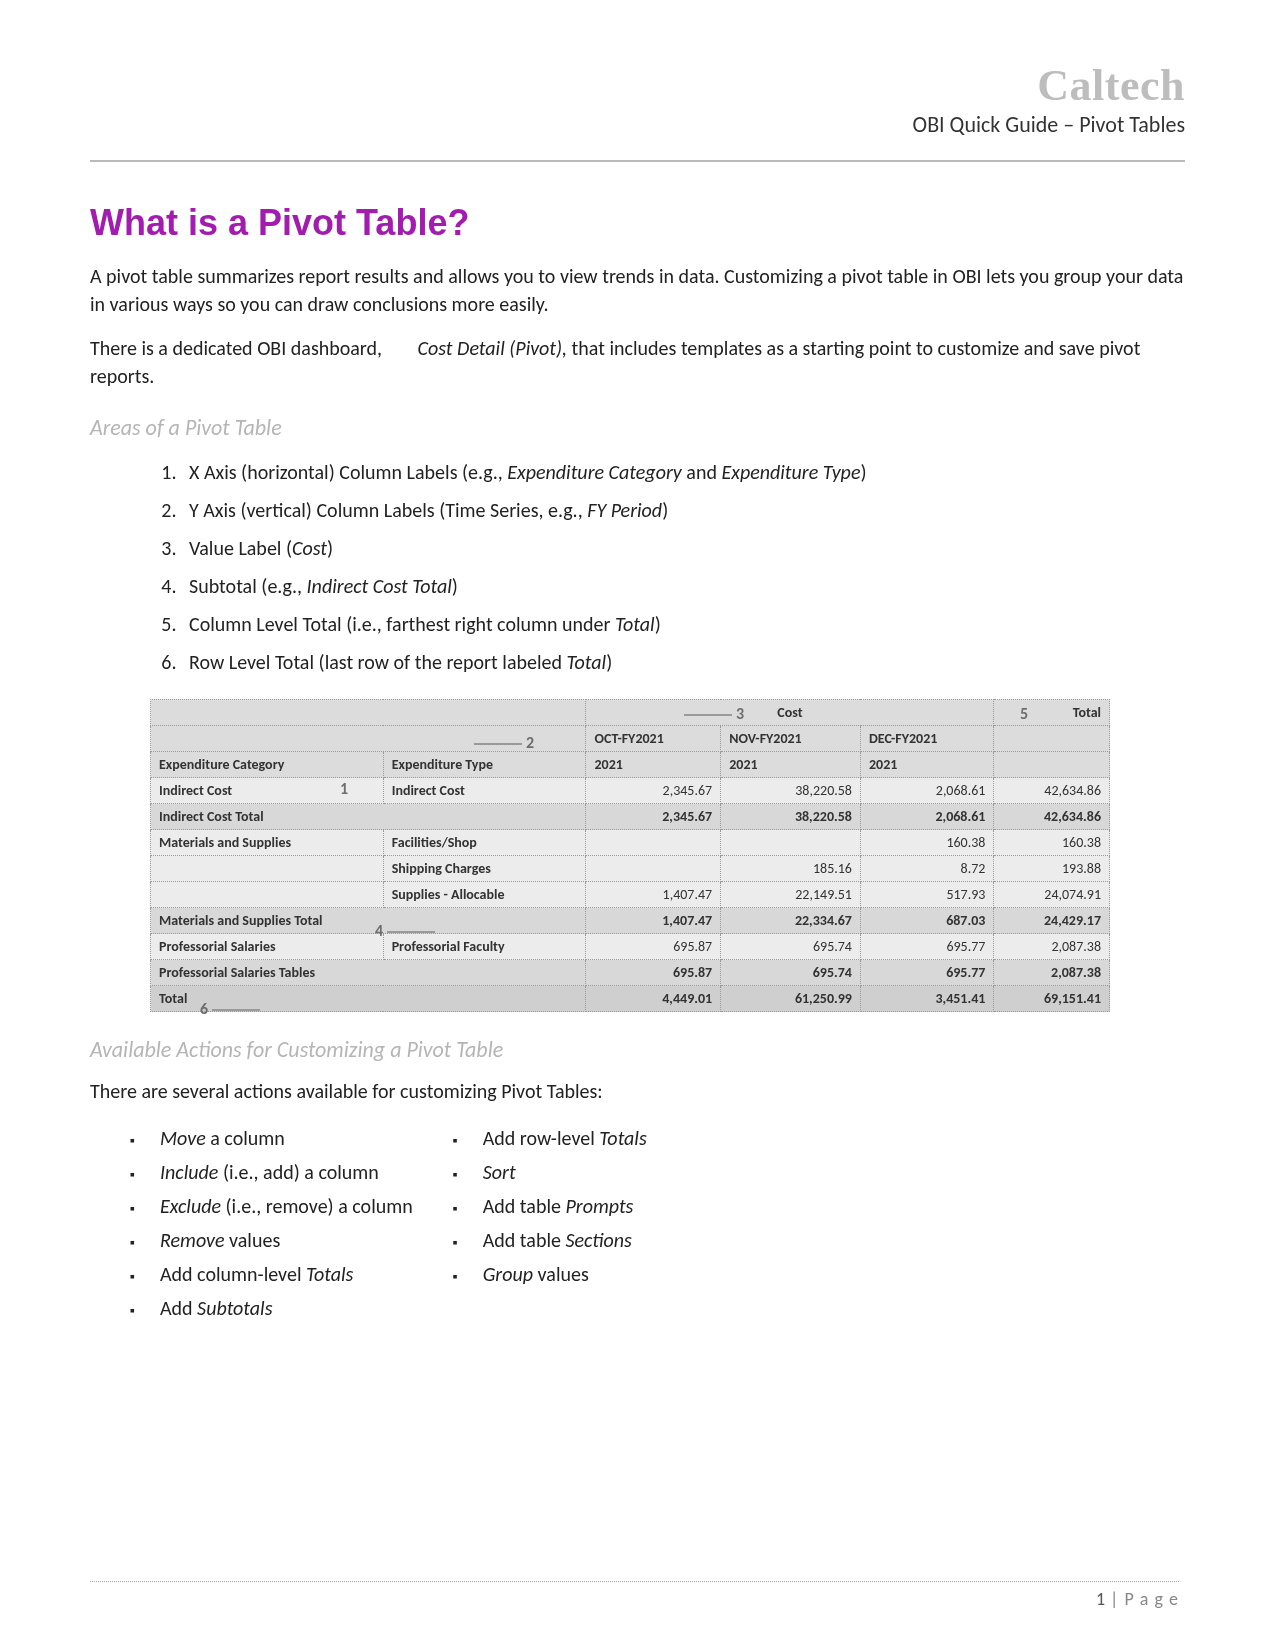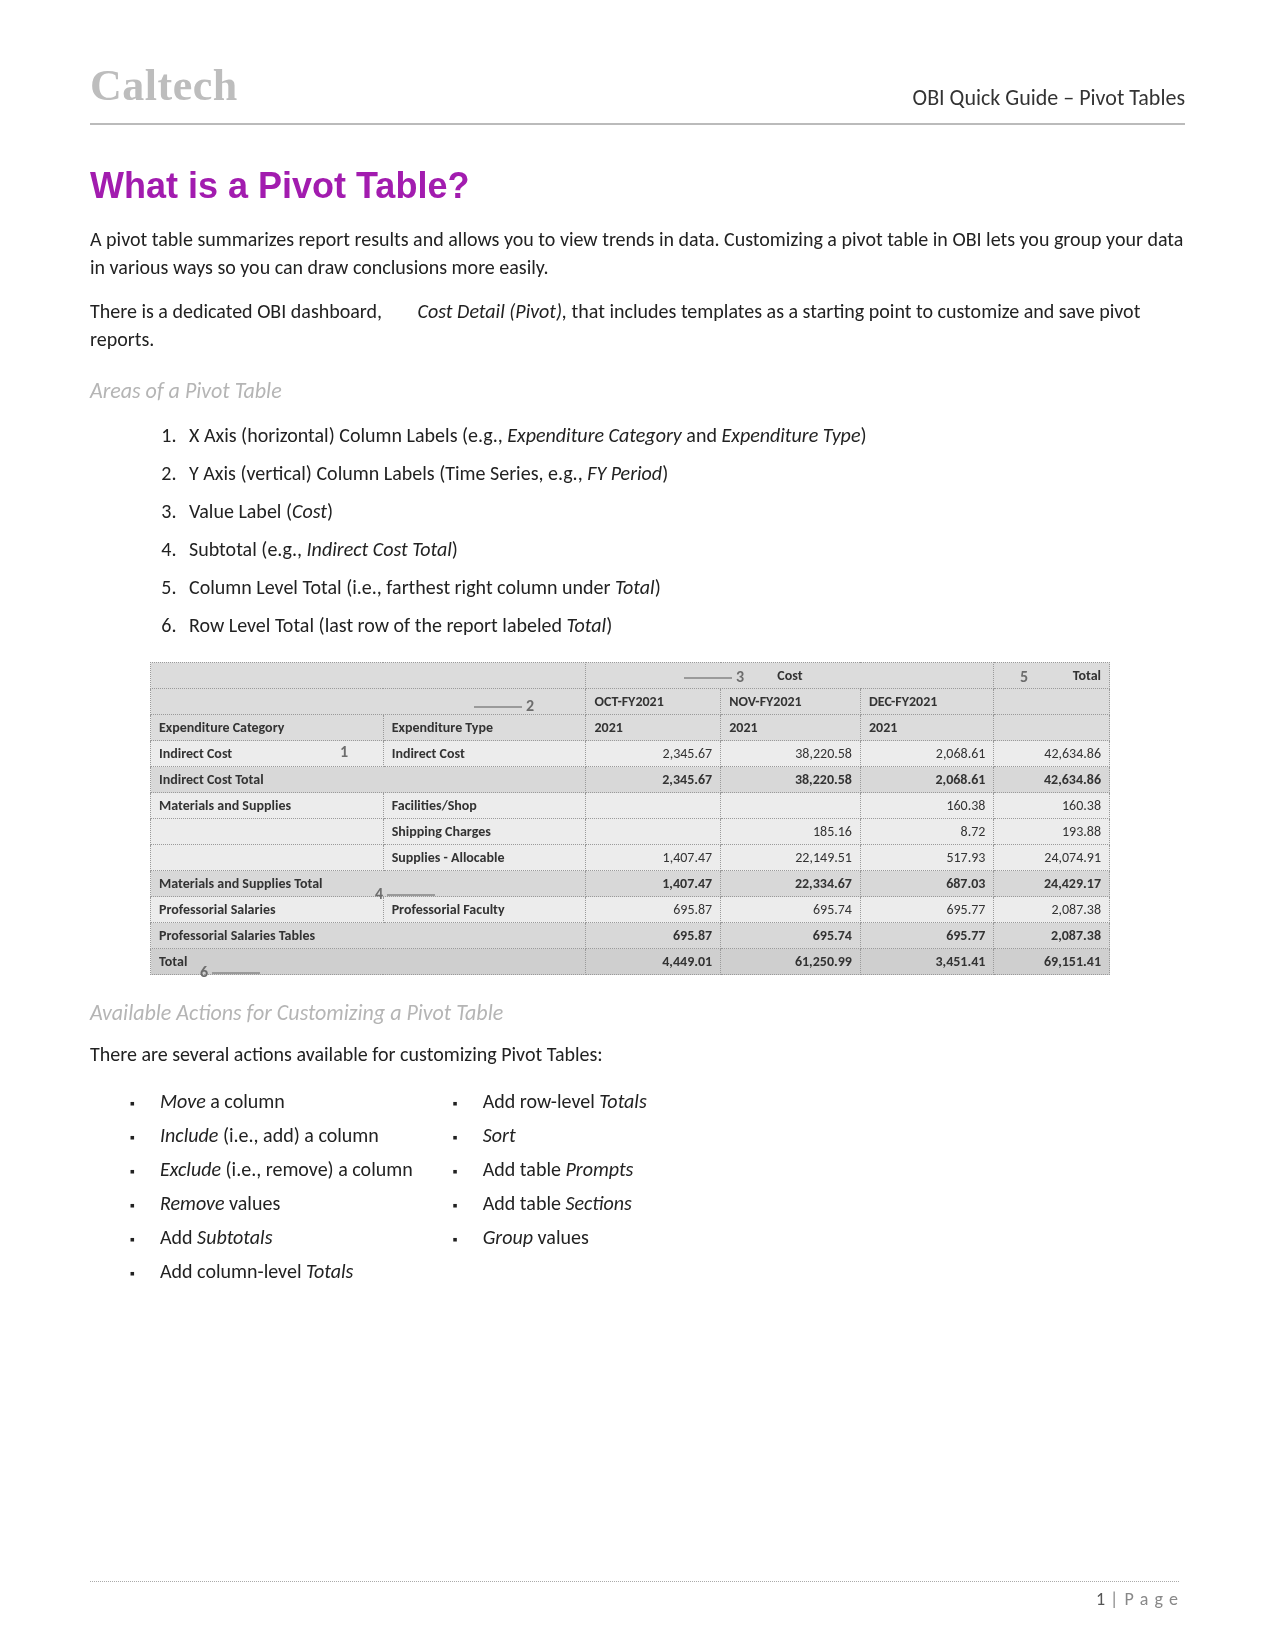--- a/index.html
+++ b/index.html
@@ -10,22 +10,23 @@
     height: 1650px;
     padding: 60px 90px 40px 90px;
     position: relative;
     color: #222;
   }
   .header {
     display: flex;
     justify-content: space-between;
     align-items: flex-end;
     border-bottom: 2px solid #bbb;
-    padding-bottom: 12px;
+    padding-bottom: 22px;
     margin-bottom: 40px;
+    flex-direction: column;
   }
   .logo {
     font-family: Georgia, serif;
     font-size: 44px;
     font-weight: 700;
     color: #bdbdbd;
     letter-spacing: 0.5px;
   }
   .header-right {
     font-size: 22px;
@@ -284,22 +285,22 @@
 
 <h2 class="subheading">Available Actions for Customizing a Pivot Table</h2>
 <p class="body-text">There are several actions available for customizing Pivot Tables:</p>
 
 <div class="actions-cols">
   <ul id="actions-left">
       <li><span class="italic">Move</span><span> a column</span></li>
       <li><span class="italic">Include</span><span> (i.e., add) a column</span></li>
       <li><span class="italic">Exclude</span><span> (i.e., remove) a column</span></li>
       <li><span class="italic">Remove</span><span> values</span></li>
+      <li><span>Add column-level </span><span class="italic">Totals</span></li>
       <li><span>Add </span><span class="italic">Subtotals</span></li>
-      <li><span>Add column-level </span><span class="italic">Totals</span></li>
     </ul>
   <ul id="actions-right">
       <li><span>Add row-level </span><span class="italic">Totals</span></li>
       <li><span class="italic">Sort</span></li>
       <li><span>Add table </span><span class="italic">Prompts</span></li>
       <li><span>Add table </span><span class="italic">Sections</span></li>
       <li><span class="italic">Group</span><span> values</span></li>
     </ul>
 </div>
 

